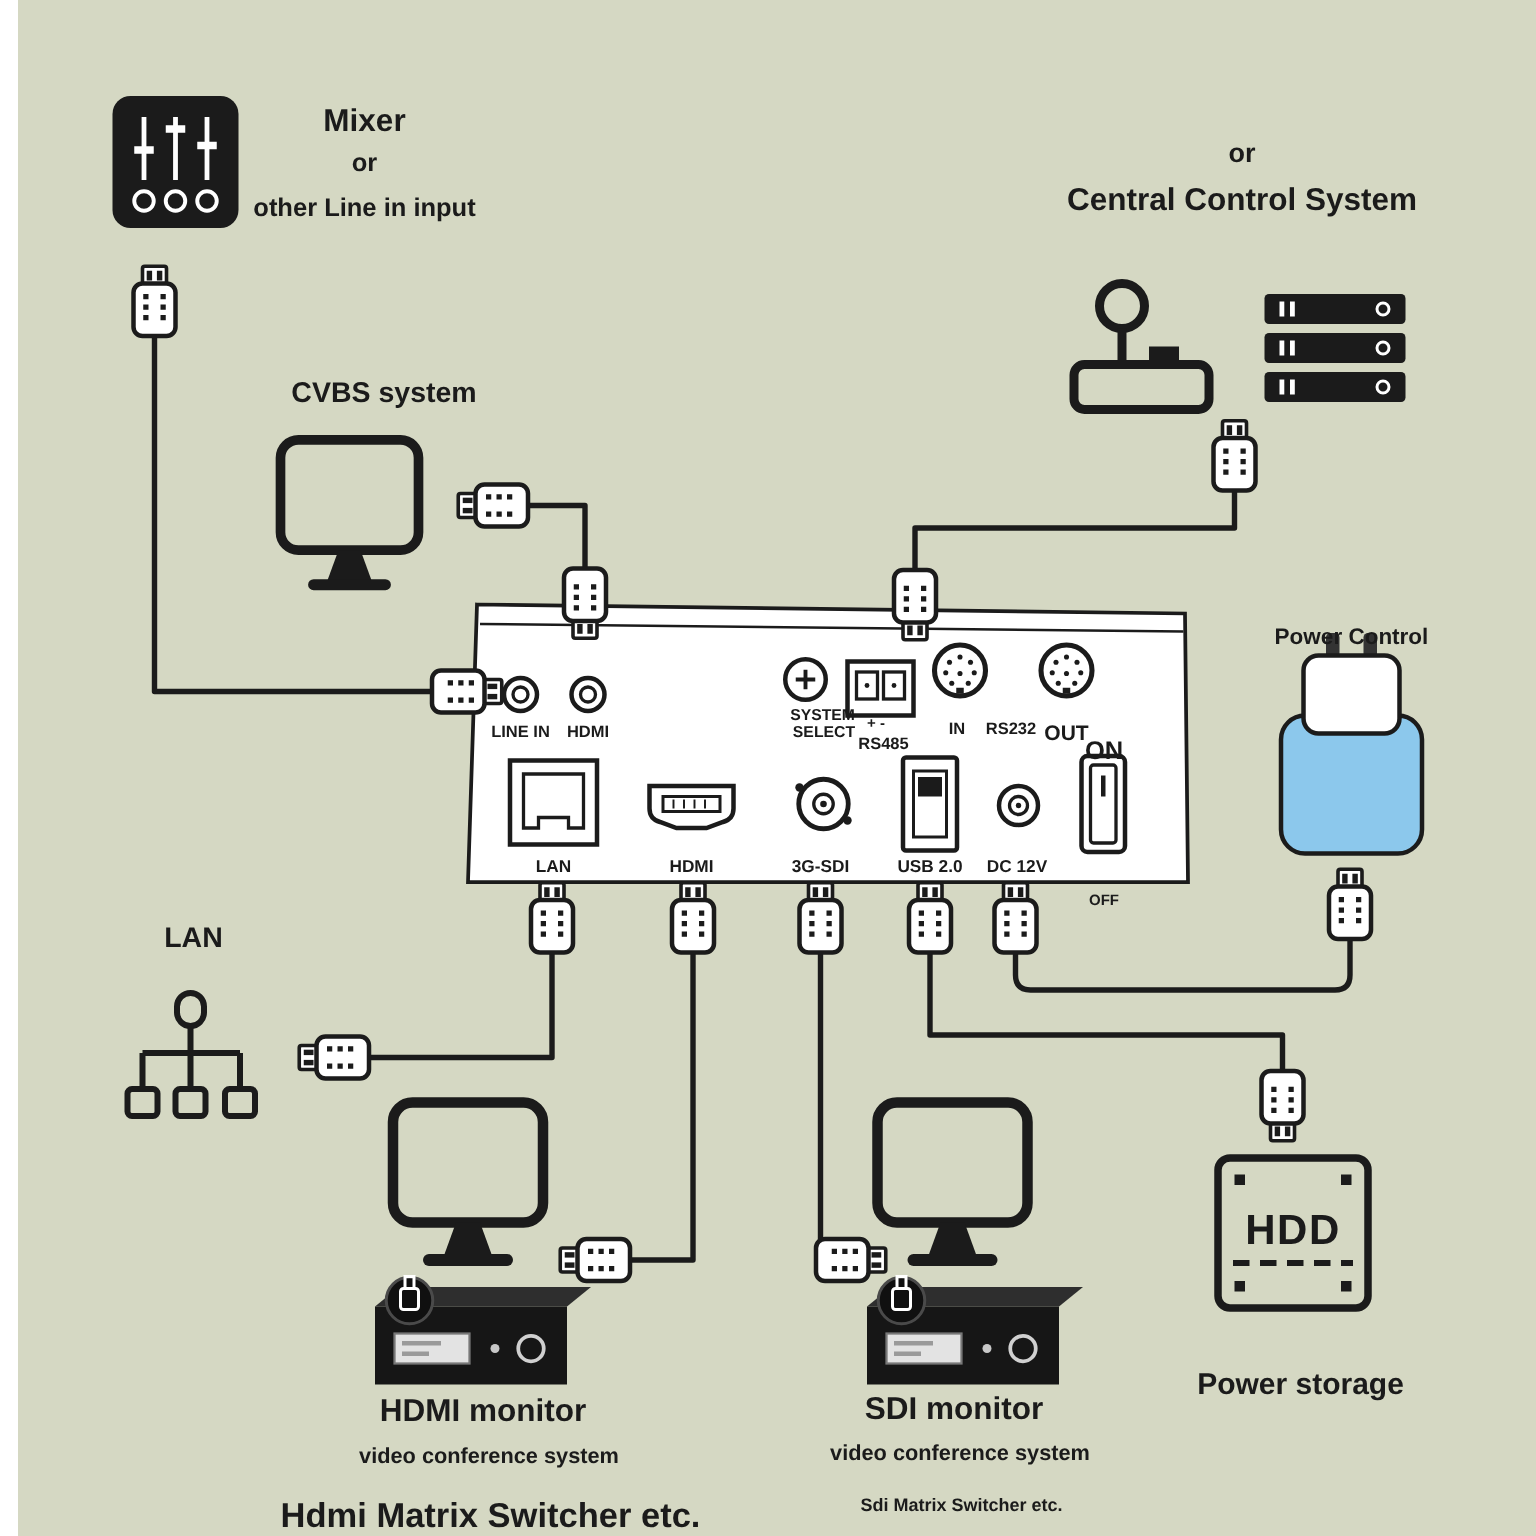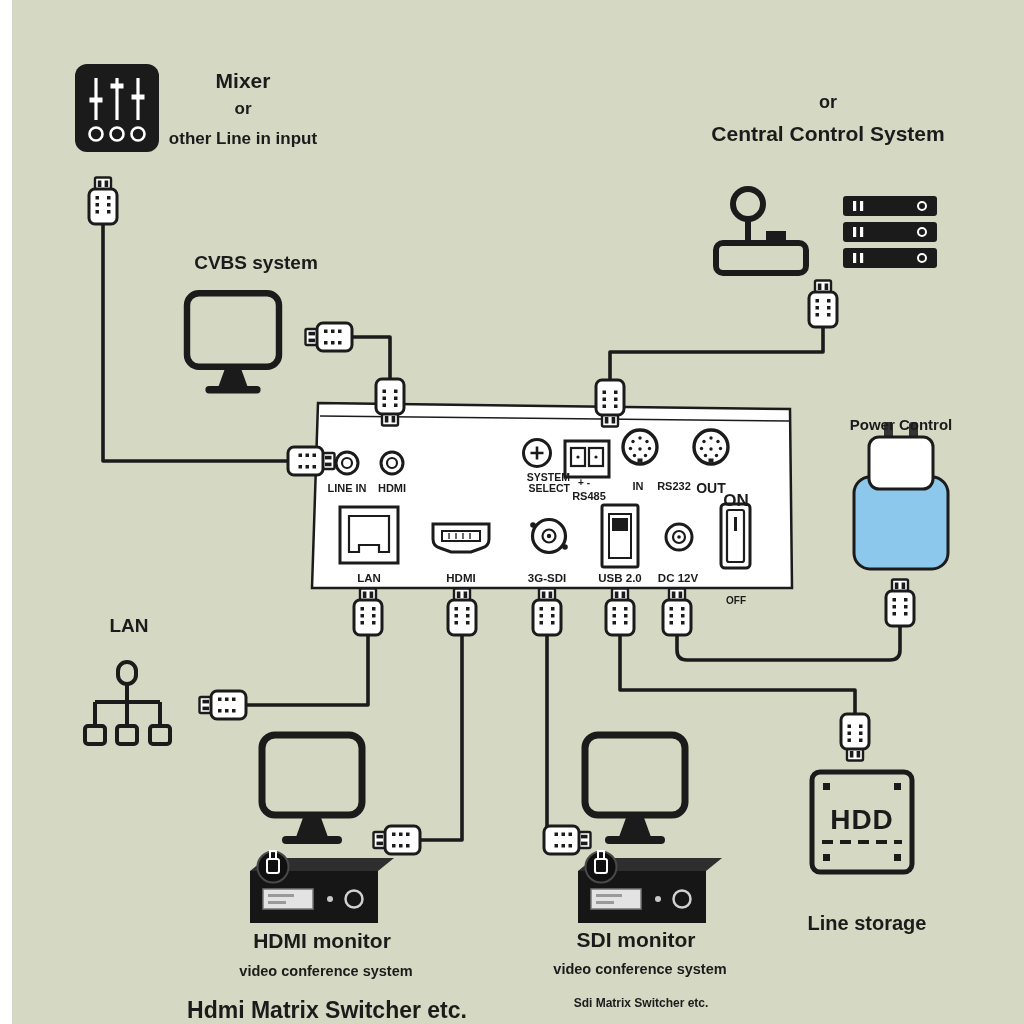--- a/index.html
+++ b/index.html
@@ -246,21 +246,21 @@
   <div class="lbl" style="left:129px;top:616px;font-size:19px">LAN</div>
 
   <div class="lbl" style="left:322px;top:930px;font-size:21px">HDMI monitor</div>
   <div class="lbl" style="left:326px;top:964px;font-size:14.5px">video conference system</div>
   <div class="lbl" style="left:327px;top:998px;font-size:23px">Hdmi Matrix Switcher etc.</div>
 
   <div class="lbl" style="left:636px;top:929px;font-size:21px">SDI monitor</div>
   <div class="lbl" style="left:640px;top:962px;font-size:14.5px">video conference system</div>
   <div class="lbl" style="left:641px;top:997px;font-size:12px">Sdi Matrix Switcher etc.</div>
 
-  <div class="lbl" style="left:867px;top:913px;font-size:20px">Line storage</div>
+  <div class="lbl" style="left:867px;top:913px;font-size:20px">Power storage</div>
 
   <div class="lbl" style="left:347px;top:483px;font-size:11px">LINE IN</div>
   <div class="lbl" style="left:392px;top:483px;font-size:11px">HDMI</div>
   <div class="lbl wrap" style="left:537px;top:472px;font-size:10.5px;width:66px">SYSTEM SELECT</div>
   <div class="lbl" style="left:584px;top:478px;font-size:10px">+ -</div>
   <div class="lbl" style="left:589px;top:491px;font-size:11px">RS485</div>
   <div class="lbl" style="left:638px;top:481px;font-size:11px">IN</div>
   <div class="lbl" style="left:674px;top:481px;font-size:11px">RS232</div>
   <div class="lbl" style="left:711px;top:481px;font-size:14px">OUT</div>
   <div class="lbl" style="left:736px;top:492px;font-size:17px">ON</div>

